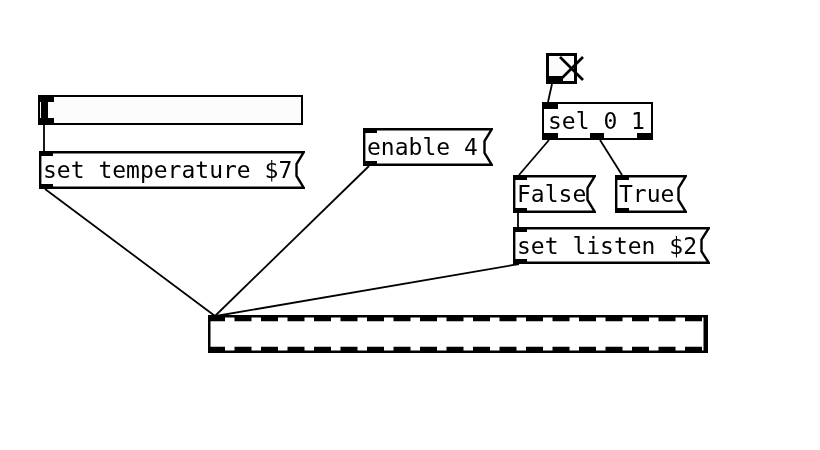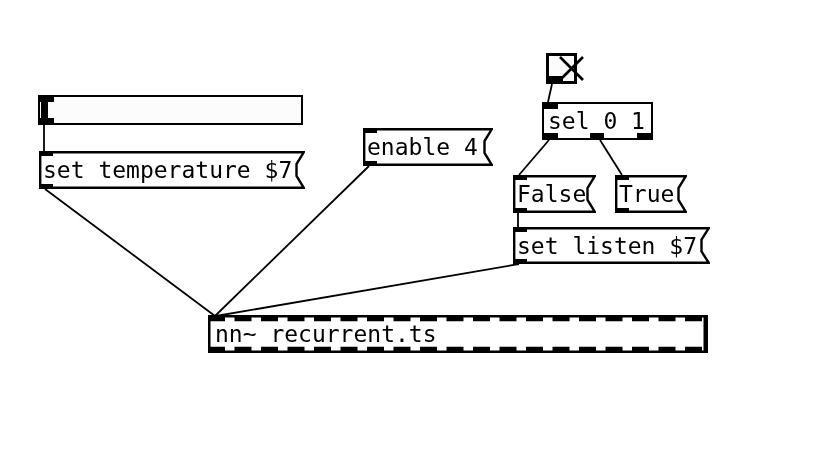--- a/index.html
+++ b/index.html
@@ -110,27 +110,26 @@
     <div class="nub tl"></div>
     <span class="label">True</span>
     <div class="nub bl"></div>
   </div>
 
   <div class="node" style="left:513px;top:227px;width:197px;height:37px;">
     <svg class="shape" width="197" height="37">
       <path d="M1.2 1.2 L195.8 1.2 L188.5 12.5 L188.5 24.5 L195.8 35.8 L1.2 35.8 Z" fill="#ffffff" stroke="#000" stroke-width="2.4"></path>
     </svg>
     <div class="nub tl"></div>
-    <span class="label">set listen $7</span>
+    <span class="label">set listen $2</span>
     <div class="nub bl"></div>
   </div>
 
   <div class="node" style="left:208px;top:315px;width:500px;height:38px;">
     <svg class="shape" width="500" height="38">
       <rect x="1.25" y="1.25" width="497.5" height="35.5" fill="#ffffff" stroke="#000" stroke-width="2.5"></rect>
       <line x1="0" y1="3.2" x2="500" y2="3.2" stroke="#000" stroke-width="6" stroke-dasharray="17 9.5"></line>
       <line x1="0" y1="34.8" x2="500" y2="34.8" stroke="#000" stroke-width="6" stroke-dasharray="17 9.5"></line>
       <line x1="497.5" y1="0" x2="497.5" y2="38" stroke="#000" stroke-width="4"></line>
     </svg>
-    <span class="label" style="left:7px;">nn~ recurrent.ts</span>
   </div>
 
 </div>
 
 </body></html>

